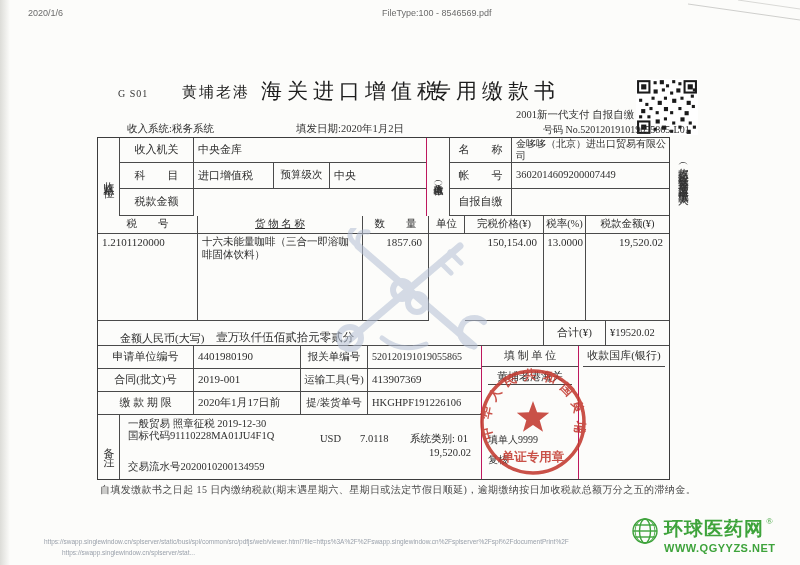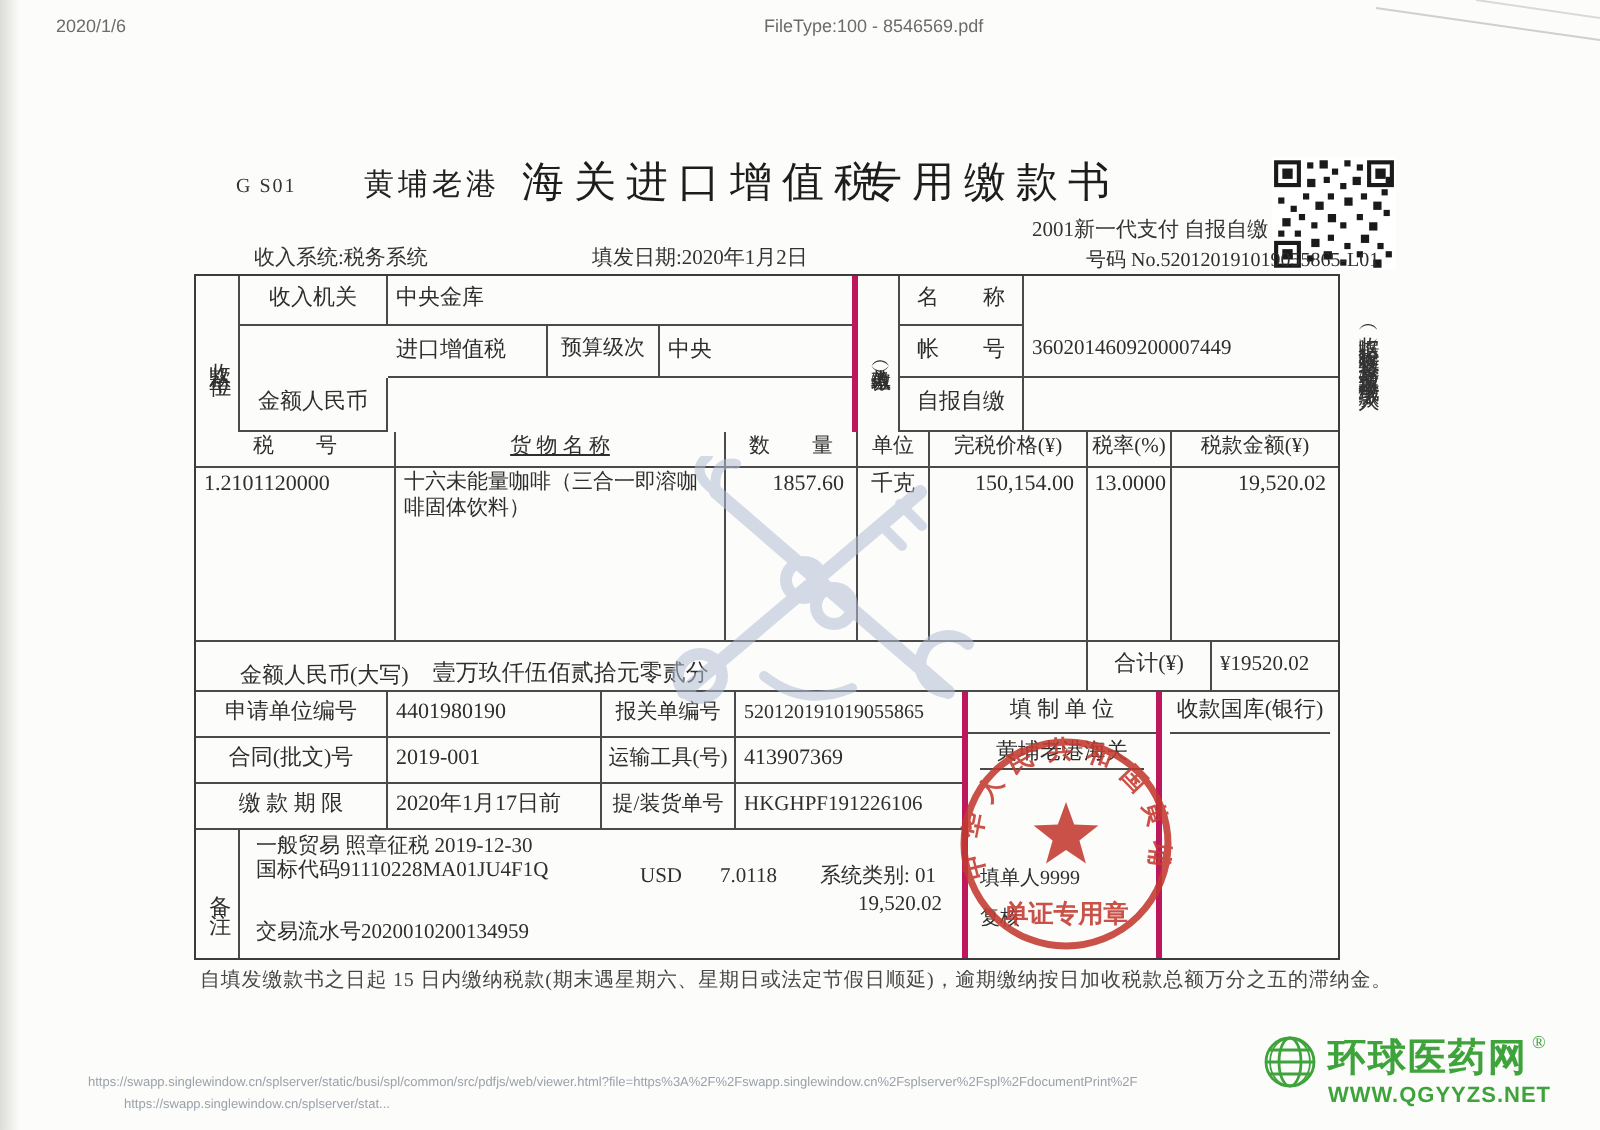--- a/index.html
+++ b/index.html
@@ -9,21 +9,21 @@
   .edge-shade{left:0;top:0;width:10px;height:565px;
     background:linear-gradient(to right,#dcdcd8,rgba(252,252,250,0));}
   .meta{font-size:9px;color:#6b6b6b;font-family:"Liberation Sans",sans-serif;}
   .hdr-small{font-size:10px;letter-spacing:1px;color:#333;}
   .hdr-port{font-size:15px;letter-spacing:2px;color:#222;}
   .hdr-title{font-size:21px;letter-spacing:5px;color:#1d1d1d;}
   .hdr-sub{font-size:10.5px;color:#333;}
   .tbl{left:97px;top:137px;width:571px;height:341px;border:1px solid #3c3c3c;}
   .cell{position:absolute;box-sizing:border-box;font-size:11px;line-height:1.2;}
   .br{border-right:1px solid #4a4a4a;}
-  .bl{border-left:3px solid #be185d;}
+  .bl{border-left:1px solid #be185d;}
   .bb{border-bottom:1px solid #4a4a4a;}
   .cc{display:flex;align-items:center;justify-content:center;text-align:center;}
   .cl{display:flex;align-items:center;padding-left:4px;}
   .vtext{writing-mode:vertical-rl;text-orientation:upright;}
   .hd{font-size:10.5px;}
   .num{text-align:right;padding-right:6px;}
   .note{font-size:10px;color:#474747;letter-spacing:0.4px;}
   .url{font-size:6.5px;color:#9aa1ab;font-family:"Liberation Sans",sans-serif;white-space:nowrap;}
   .brandname{font-size:19px;font-weight:bold;color:#3ea33b;letter-spacing:1px;
              font-family:"Liberation Sans",sans-serif;}
@@ -111,48 +111,49 @@
   <div class="abs hdr-sub" style="left:296px;top:122px;">填发日期:2020年1月2日</div>
   <div class="abs" style="left:543px;top:123px;font-size:10px;">号码 No.520120191019055865-L01</div>
 
   <div class="abs tbl">
 
     <div class="cell br cc vtext" style="left:0;top:0;width:22px;height:78px;letter-spacing:2px;">收款单位</div>
 
     <div class="cell br bb cc" style="left:22px;top:0;width:74px;height:25px;">收入机关</div>
     <div class="cell bb cl" style="left:96px;top:0;width:232px;height:25px;">中央金库</div>
 
+    <div class="cell br bb cc" style="left:22px;top:25px;width:74px;height:26px;">科　　目</div>
     <div class="cell br bb cl" style="left:96px;top:25px;width:80px;height:26px;">进口增值税</div>
     <div class="cell br bb cc" style="left:176px;top:25px;width:56px;height:26px;font-size:10.5px;">预算级次</div>
     <div class="cell bb cl" style="left:232px;top:25px;width:96px;height:26px;">中央</div>
 
-    <div class="cell br bb cc" style="left:22px;top:51px;width:74px;height:27px;">金额人民币</div>
+    <div class="cell br bb cc" style="left:22px;top:51px;width:74px;height:27px;">税款金额</div>
 
     <div class="cell bl br cc vtext" style="left:328px;top:0;width:24px;height:78px;font-size:10px;">缴款单位（人）</div>
 
     <div class="cell br bb cc" style="left:352px;top:0;width:62px;height:25px;">名　　称</div>
+    <div class="cell bb cl" style="left:414px;top:0;width:157px;height:25px;font-size:10px;">金哆哆（北京）进出口贸易有限公司</div>
 
     <div class="cell br bb cc" style="left:352px;top:25px;width:62px;height:26px;">帐　　号</div>
     <div class="cell bb cl" style="left:414px;top:25px;width:157px;height:26px;font-size:10.5px;">3602014609200007449</div>
 
     <div class="cell br bb cc" style="left:352px;top:51px;width:62px;height:27px;">自报自缴</div>
     <div class="cell bb cl" style="left:414px;top:51px;width:157px;height:27px;"></div>
 
     <div class="cell br bb cc hd" style="left:0;top:78px;width:100px;height:18px;">税　　号</div>
     <div class="cell br bb cc hd" style="left:100px;top:78px;width:165px;height:18px;text-decoration:underline;">货  物  名  称</div>
     <div class="cell br bb cc hd" style="left:265px;top:78px;width:66px;height:18px;">数　　量</div>
     <div class="cell br bb cc hd" style="left:331px;top:78px;width:36px;height:18px;">单位</div>
     <div class="cell br bb cc hd" style="left:367px;top:78px;width:79px;height:18px;">完税价格(¥)</div>
     <div class="cell br bb cc hd" style="left:446px;top:78px;width:42px;height:18px;">税率(%)</div>
     <div class="cell bb cc hd" style="left:488px;top:78px;width:83px;height:18px;">税款金额(¥)</div>
 
     <div class="cell br bb" style="left:0;top:96px;width:100px;height:87px;padding:2px 0 0 4px;">1.2101120000</div>
     <div class="cell br bb" style="left:100px;top:96px;width:165px;height:87px;padding:2px 4px 0 4px;font-size:10.5px;">十六未能量咖啡（三合一即溶咖啡固体饮料）</div>
     <div class="cell br bb num" style="left:265px;top:96px;width:66px;height:87px;padding-top:2px;">1857.60</div>
-    <div class="cell br bb" style="left:331px;top:96px;width:36px;height:87px;padding-top:2px;text-align:center;">千克</div>
     <div class="cell br bb num" style="left:367px;top:96px;width:79px;height:87px;padding-top:2px;">150,154.00</div>
     <div class="cell br bb num" style="left:446px;top:96px;width:42px;height:87px;padding-top:2px;padding-right:2px;">13.0000</div>
     <div class="cell bb num" style="left:488px;top:96px;width:83px;height:87px;padding-top:2px;">19,520.02</div>
 
     <div class="cell br bb" style="left:0;top:183px;width:446px;height:25px;display:flex;align-items:flex-end;padding-left:22px;">
       <span>金额人民币(大写)</span>
       <span style="margin-left:12px;font-size:11.5px;">壹万玖仟伍佰贰拾元零贰分</span>
     </div>
     <div class="cell br bb cc" style="left:446px;top:183px;width:62px;height:25px;">合计(¥)</div>
     <div class="cell bb cl" style="left:508px;top:183px;width:63px;height:25px;font-size:10.5px;">¥19520.02</div>

